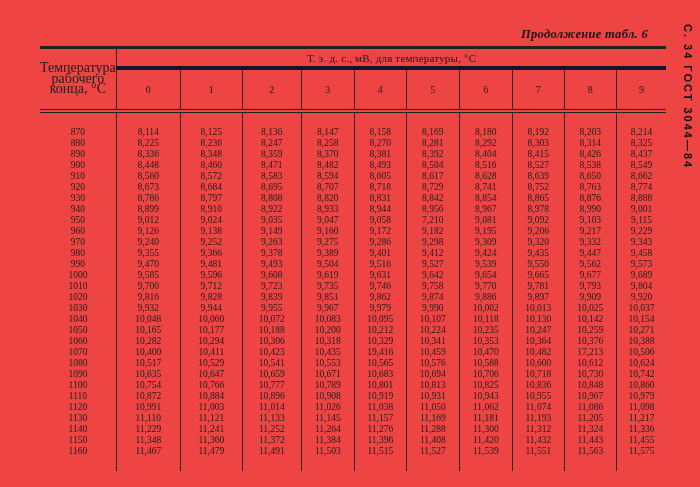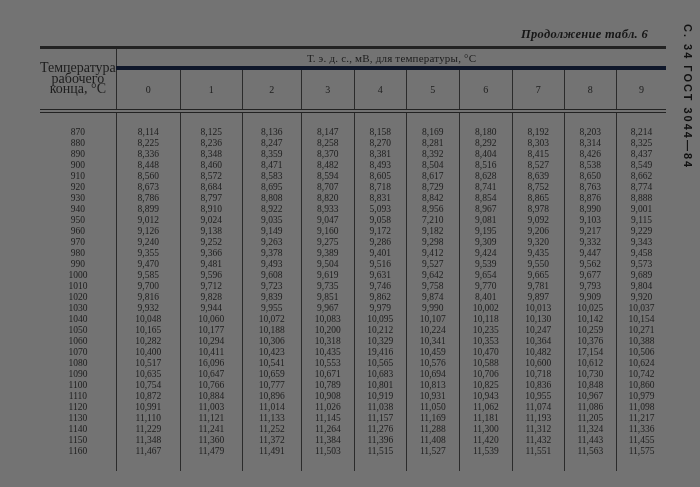--- a/index.html
+++ b/index.html
@@ -4,21 +4,21 @@
 <style>
   html, body { margin: 0; padding: 0; }
   body {
     width: 700px; height: 487px;
     background: #ffffff;
     font-family: "Liberation Serif", "DejaVu Serif", serif;
     color: #1c1c1c;
     position: relative;
     overflow: hidden;
   }
-  .page { position: absolute; inset: 0; background: #737373; }
+  .page { position: absolute; inset: 0; background: #ef4444; }
 
   .continuation {
     position: absolute; top: 27px; right: 52px;
     font-style: italic; font-weight: bold; font-size: 12.5px;
     color: #161616; letter-spacing: 0.3px;
   }
   .side-label {
     position: absolute; top: 24px; right: 6px;
     writing-mode: vertical-rl; text-orientation: sideways;
     font-family: "Liberation Sans", sans-serif;
@@ -196,21 +196,21 @@
           <td>8,865</td>
           <td>8,876</td>
           <td>8,888</td>
         </tr>
         <tr>
           <td class="temp">940</td>
           <td>8,899</td>
           <td>8,910</td>
           <td>8,922</td>
           <td>8,933</td>
-          <td>5,093</td>
+          <td>8,944</td>
           <td>8,956</td>
           <td>8,967</td>
           <td>8,978</td>
           <td>8,990</td>
           <td>9,001</td>
         </tr>
         <tr>
           <td class="temp">950</td>
           <td>9,012</td>
           <td>9,024</td>
@@ -302,21 +302,21 @@
           <td>9,804</td>
         </tr>
         <tr>
           <td class="temp">1020</td>
           <td>9,816</td>
           <td>9,828</td>
           <td>9,839</td>
           <td>9,851</td>
           <td>9,862</td>
           <td>9,874</td>
-          <td>8,401</td>
+          <td>9,886</td>
           <td>9,897</td>
           <td>9,909</td>
           <td>9,920</td>
         </tr>
         <tr>
           <td class="temp">1030</td>
           <td>9,932</td>
           <td>9,944</td>
           <td>9,955</td>
           <td>9,967</td>
@@ -369,27 +369,27 @@
         <tr>
           <td class="temp">1070</td>
           <td>10,400</td>
           <td>10,411</td>
           <td>10,423</td>
           <td>10,435</td>
           <td>19,416</td>
           <td>10,459</td>
           <td>10,470</td>
           <td>10,482</td>
-          <td>17,154</td>
+          <td>17,213</td>
           <td>10,506</td>
         </tr>
         <tr>
           <td class="temp">1080</td>
           <td>10,517</td>
-          <td>16,096</td>
+          <td>10,529</td>
           <td>10,541</td>
           <td>10,553</td>
           <td>10,565</td>
           <td>10,576</td>
           <td>10,588</td>
           <td>10,600</td>
           <td>10,612</td>
           <td>10,624</td>
         </tr>
         <tr>

